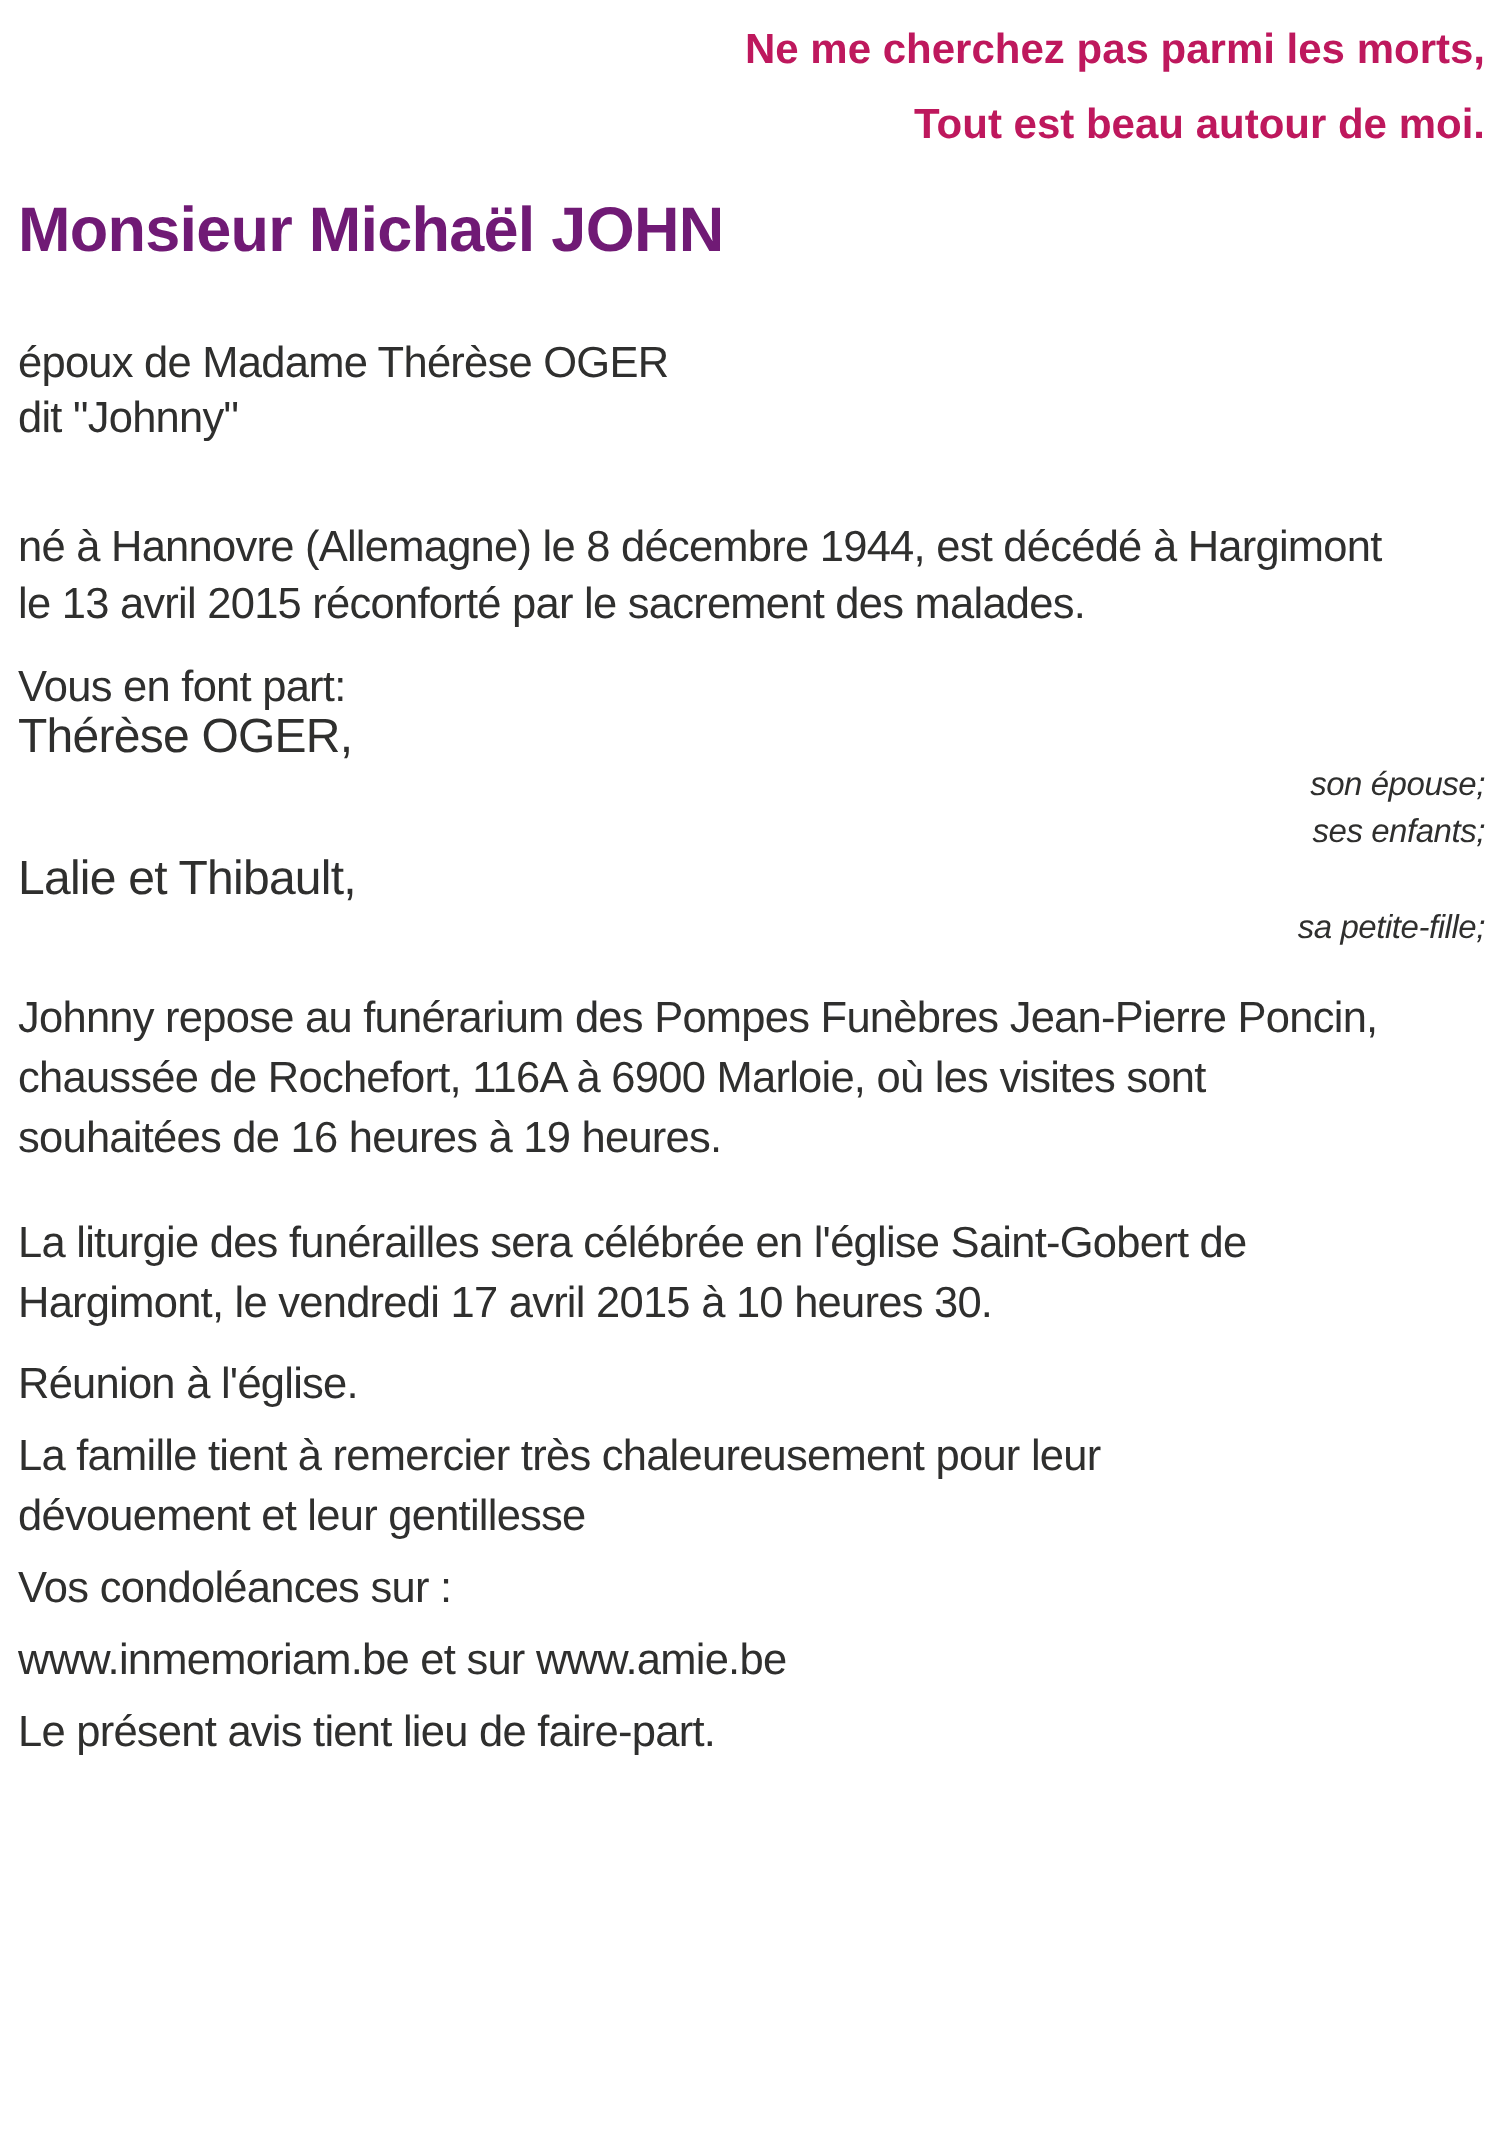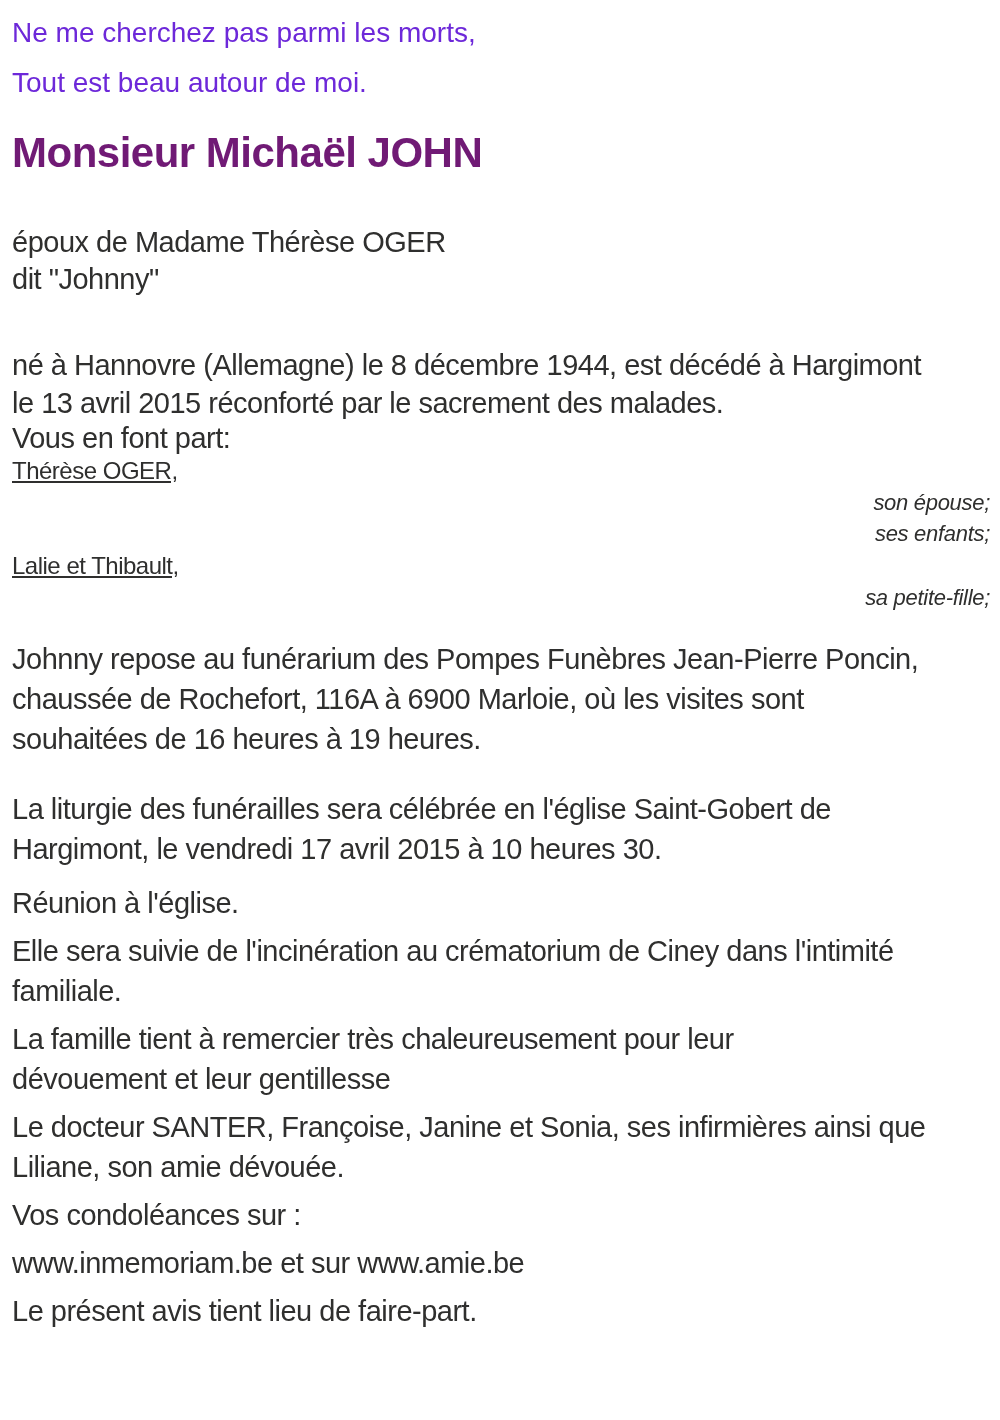--- a/index.html
+++ b/index.html
@@ -9,25 +9,26 @@
     background: #ffffff;
     color: #2f2f2e;
     font-family: "Liberation Sans", sans-serif;
     overflow: hidden;
   }
   .page { padding: 8px 10px 0 12px; }
   p { margin: 0; }
 
   
   .epi {
-    font-weight: 400;
+    font-weight: 700;
     font-size: 28px;
     line-height: 50px;
-    color: #6d28d9;
+    color: #be185d;
     white-space: pre;
+    text-align: right;
   }
 
   
   h1.name {
     margin: 22px 0 0 0;
     font-weight: 700;
     font-size: 42px;
     line-height: 46px;
     color: #701a75;
     letter-spacing: -0.5px;
@@ -36,33 +37,32 @@
   
   .body {
     font-size: 29px;
     line-height: 40px;
     letter-spacing: -0.5px;
     white-space: pre;
     color: #2f2f2e;
   }
   .intro    { margin-top: 48px; line-height: 37px; }
   .death    { margin-top: 48px; line-height: 38px; }
-  .part     { margin-top: 0; line-height: 32px; }
+  .part     { margin-top: 20px; line-height: 32px; }
   .repose   { margin-top: 26px; }
   .liturgie { margin-top: 30px; }
   .reunion  { margin-top: 14px; }
   .tight    { margin-top: 8px;  }
 
   
   .fname {
-    font-size: 24px;
+    font-size: 32px;
     line-height: 33px;
     letter-spacing: -0.5px;
     white-space: pre;
-    text-decoration: underline;
   }
   .frel {
     font-size: 22px;
     line-height: 31px;
     font-style: italic;
     text-align: right;
     letter-spacing: -0.3px;
     white-space: pre;
   }
 </style>
@@ -102,28 +102,24 @@
 
   <p class="body repose">Johnny repose au funérarium des Pompes Funèbres Jean-Pierre Poncin,
 chaussée de Rochefort, 116A à 6900 Marloie, où les visites sont
 souhaitées de 16 heures à 19 heures.</p>
 
   <p class="body liturgie">La liturgie des funérailles sera célébrée en l'église Saint-Gobert de
 Hargimont, le vendredi 17 avril 2015 à 10 heures 30.</p>
 
   <p class="body reunion">Réunion à l'église.</p>
 
-  <p class="body tight">Elle sera suivie de l'incinération au crématorium de Ciney dans l'intimité
-familiale.</p>
 
   <p class="body tight">La famille tient à remercier très chaleureusement pour leur
 dévouement et leur gentillesse</p>
 
-  <p class="body tight">Le docteur SANTER, Françoise, Janine et Sonia, ses infirmières ainsi que
-Liliane, son amie dévouée.</p>
 
   <p class="body tight">Vos condoléances sur :</p>
 
   <p class="body tight">www.inmemoriam.be et sur www.amie.be</p>
 
   <p class="body tight">Le présent avis tient lieu de faire-part.</p>
 
 </main>
 
 </body></html>

